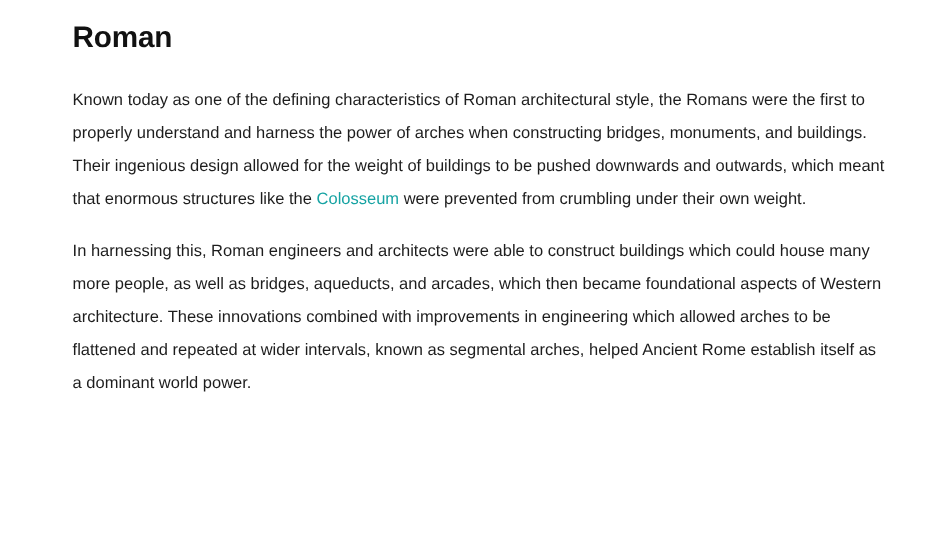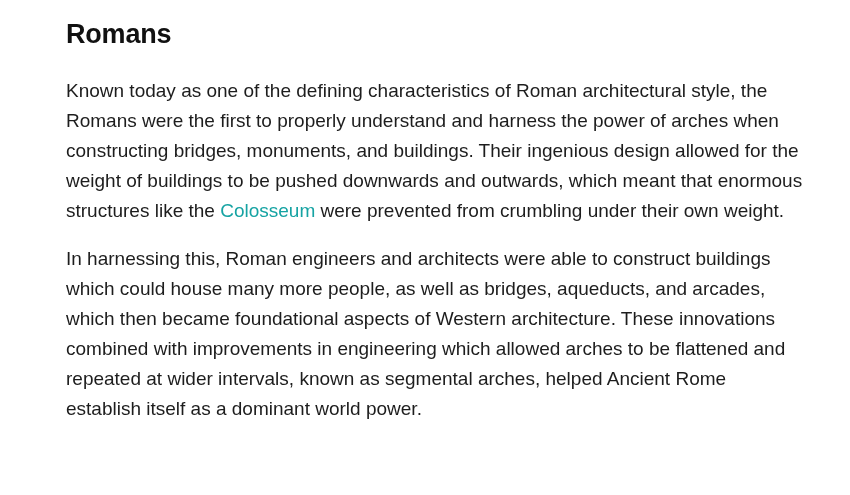--- a/index.html
+++ b/index.html
@@ -20,41 +20,41 @@
   }
   .article-title {
     font-size: 27px;
     font-weight: bold;
     line-height: 1.2;
     letter-spacing: -0.2px;
     margin: 0 0 26px 0;
     color: #111111;
   }
   .article-paragraph {
-    font-size: 19px;
+    font-size: 15px;
     line-height: 30px;
     margin: 0 0 18px 0;
     color: #1d1d1d;
     max-width: 742px;
   }
   .article-paragraph:last-child {
     margin-bottom: 17px;
   }
   a.inline-link {
     color: #16a3a3;
     text-decoration: none;
     cursor: pointer;
   }
 </style>
 </head>
 <body>
 
 <div class="article">
 
-  <h1 class="article-title">Romans</h1>
+  <h1 class="article-title">Roman</h1>
 
   <p class="article-paragraph">
     <span>Known today as one of the defining characteristics of Roman architectural style, the Romans were the first to properly understand and harness the power of arches when constructing bridges, monuments, and buildings. Their ingenious design allowed for the weight of buildings to be pushed downwards and outwards, which meant that enormous structures like the </span><a class="inline-link" href="#">Colosseum</a><span> were prevented from crumbling under their own weight.</span>
   </p>
 
   <p class="article-paragraph">In harnessing this, Roman engineers and architects were able to construct buildings which could house many more people, as well as bridges, aqueducts, and arcades, which then became foundational aspects of Western architecture. These innovations combined with improvements in engineering which allowed arches to be flattened and repeated at wider intervals, known as segmental arches, helped Ancient Rome establish itself as a dominant world power.</p>
 
 </div>
 
 </body></html>

